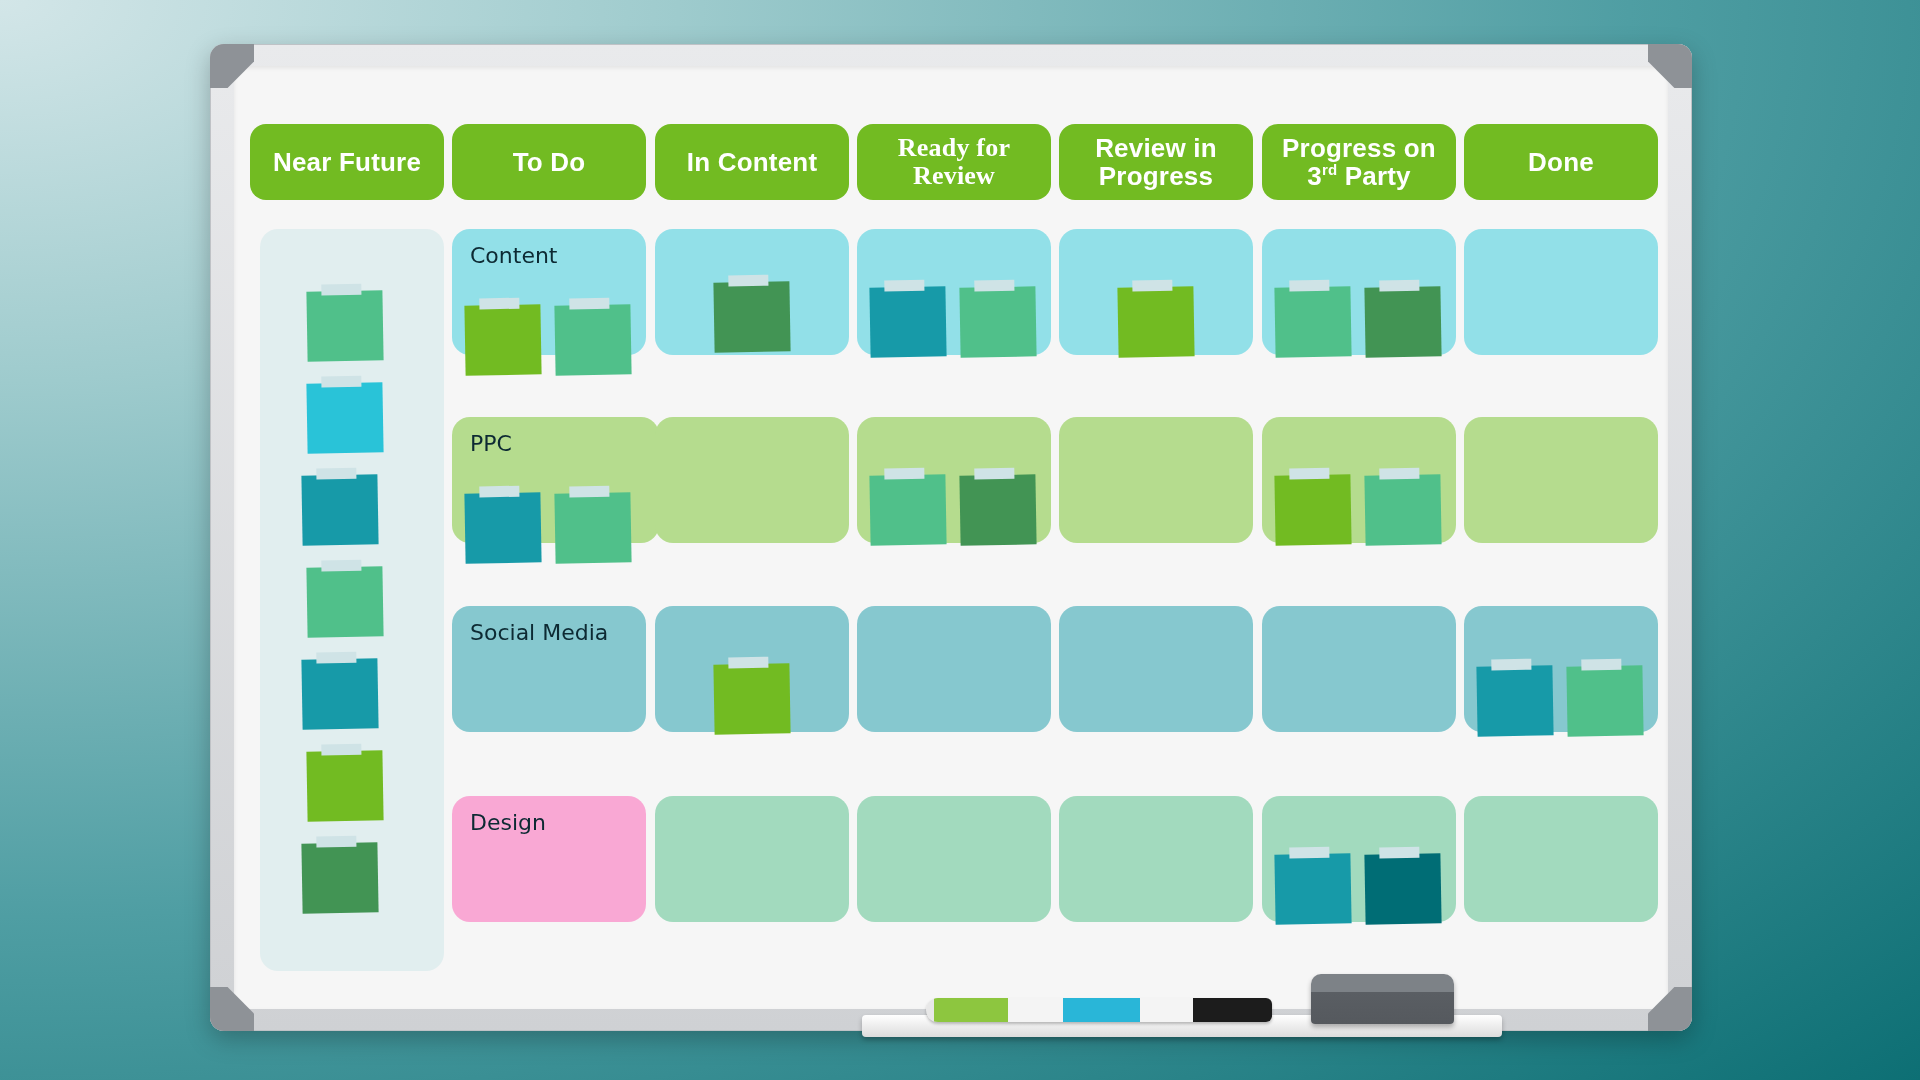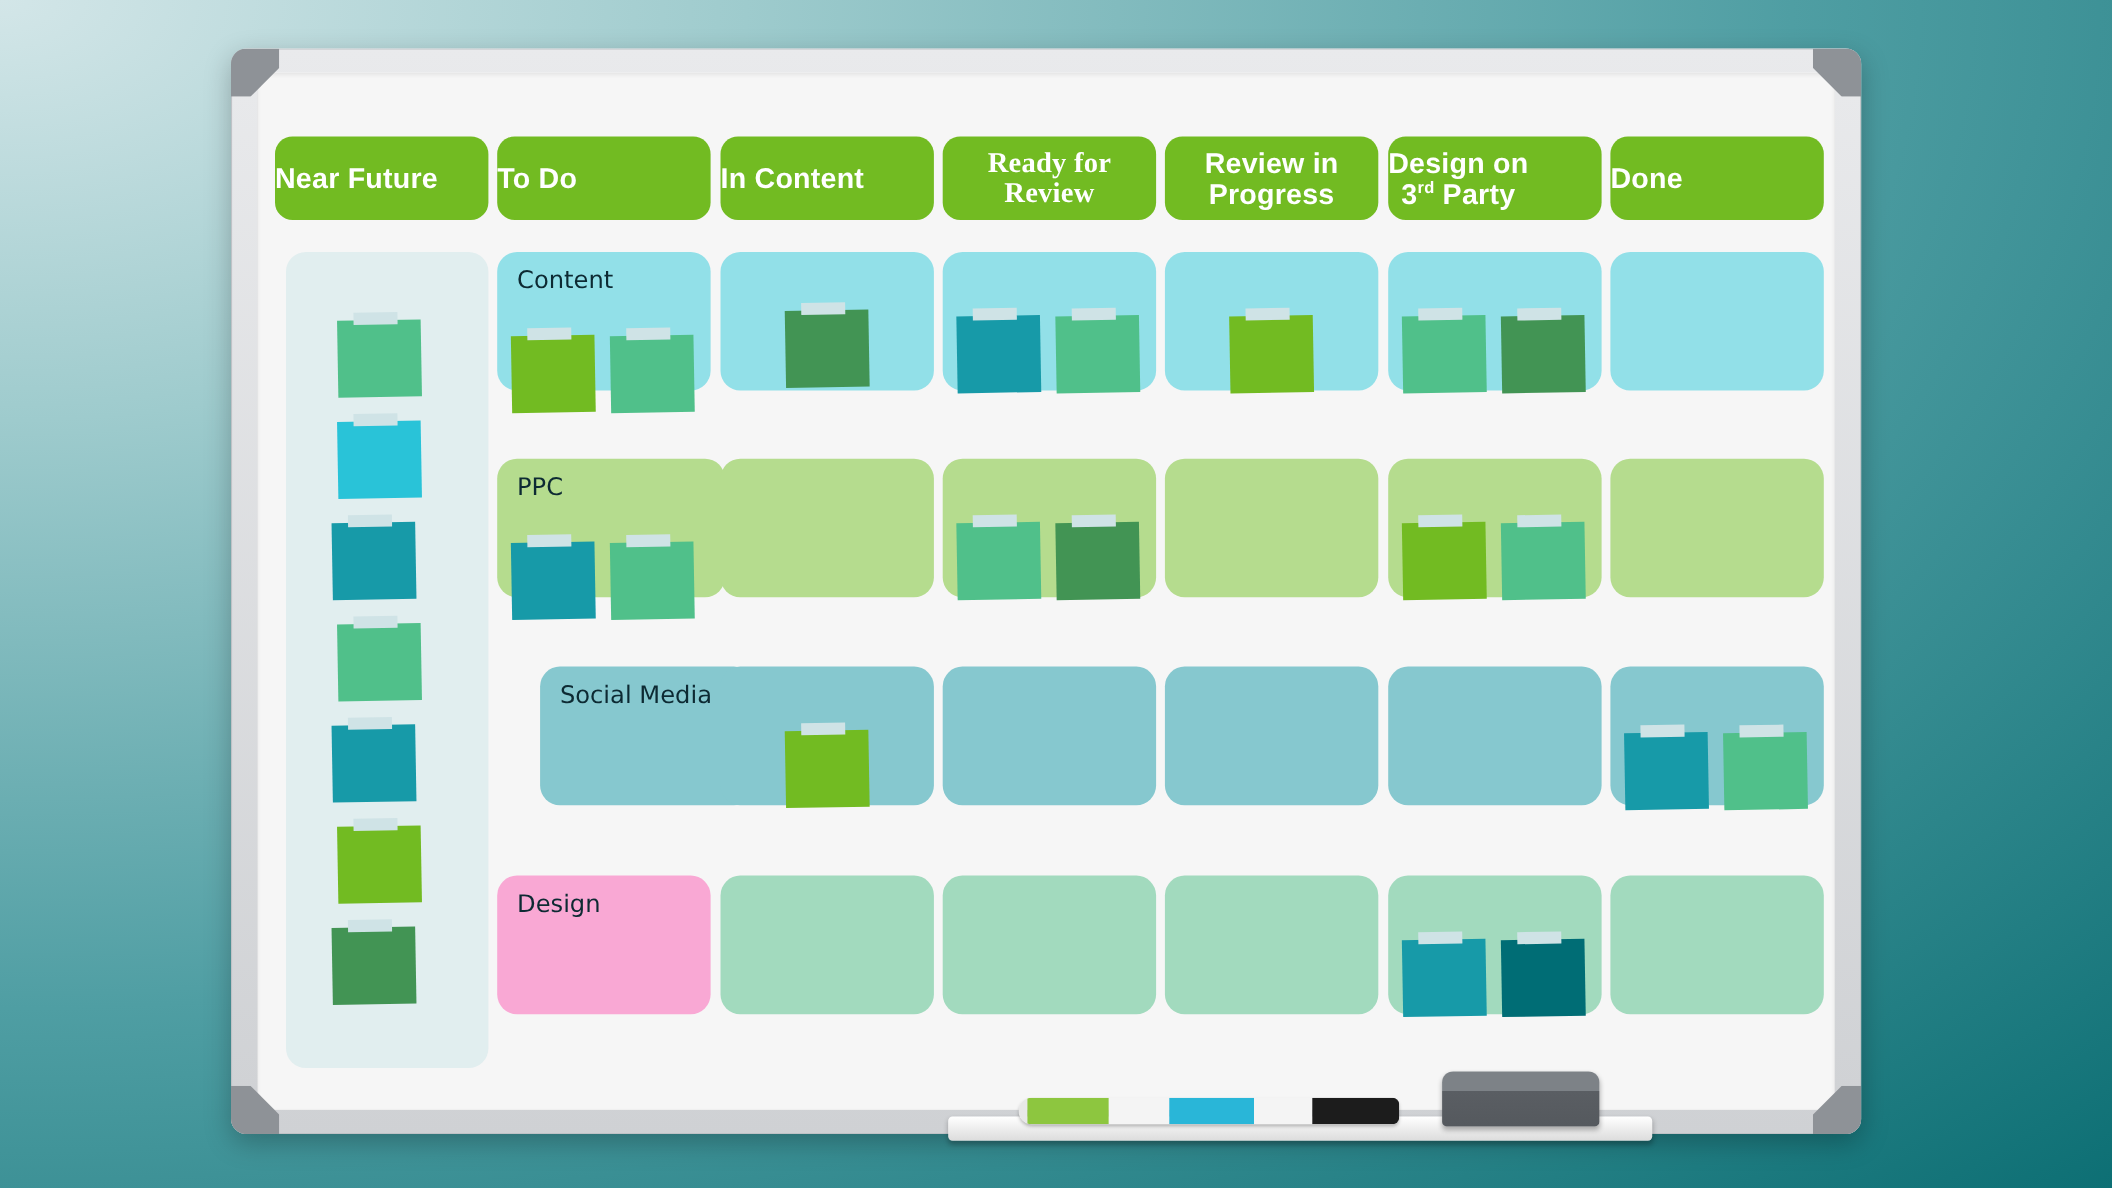--- a/index.html
+++ b/index.html
@@ -25,21 +25,21 @@
   .corner.tl { left:210px; top:44px; border-top-left-radius:14px; clip-path:polygon(0 0,100% 0,100% 40%,40% 100%,0 100%); }
   .corner.tr { left:1648px; top:44px; border-top-right-radius:14px; clip-path:polygon(0 0,100% 0,100% 100%,60% 100%,0 40%); }
   .corner.bl { left:210px; top:987px; border-bottom-left-radius:14px; clip-path:polygon(0 0,40% 0,100% 60%,100% 100%,0 100%); }
   .corner.br { left:1648px; top:987px; border-bottom-right-radius:14px; clip-path:polygon(60% 0,100% 0,100% 100%,0 100%,0 60%); }
 
   .col-header {
     position:absolute; top:124px; width:194px; height:76px;
     background:#72bb22; border-radius:16px;
     color:#fff; font-family:"Liberation Sans", sans-serif; font-weight:bold;
     font-size:26px; line-height:28px;
-    display:flex; align-items:center; text-align:center;
+    display:flex; align-items:center; justify-content:center; text-align:center;
     letter-spacing:0.2px;
   }
   .col-header sup { font-size:15px; line-height:0; }
 
   .backlog {
     position:absolute; left:260px; top:229px; width:184px; height:742px;
     background:#e1eeef; border-radius:18px;
   }
   .cell {
     position:absolute; width:194px; height:126px; border-radius:18px;
@@ -93,21 +93,21 @@
     <span>In Content</span>
   </div>
 <div class="col-header" style="left:857px; padding:0 28px; box-sizing:border-box;font-family:Liberation Serif, serif;">
     <span>Ready for Review</span>
   </div>
 <div class="col-header" style="left:1059px; padding:0 26px; box-sizing:border-box;">
     <span>Review in Progress</span>
   </div>
 <div class="col-header" style="left:1262px">
   <span>
-    <span>Design on</span><br>
+    <span>Progress on</span><br>
     <span>3</span><sup>rd</sup><span> Party</span>
   </span>
 </div>
 <div class="col-header" style="left:1464px">
     <span>Done</span>
   </div>
 
 <div class="backlog"></div>
 
 <div id="cells">
@@ -168,21 +168,21 @@
     <div class="cell" style="left: 1059px; top: 417px; background: rgb(181, 220, 142);"></div>
     <div class="cell" style="left: 1262px; top: 417px; background: rgb(181, 220, 142);">
       <div class="note" style="left: 13px; top: 58px; background: rgb(114, 187, 34); transform: rotate(-1deg);">
         <div class="tape"></div>
       </div>
       <div class="note" style="left: 103px; top: 58px; background: rgb(80, 192, 138); transform: rotate(-1deg);">
         <div class="tape"></div>
       </div>
     </div>
     <div class="cell" style="left: 1464px; top: 417px; background: rgb(181, 220, 142);"></div>
-    <div class="cell" style="left: 452px; top: 606px; background: rgb(134, 200, 207); margin-left: 39px;">
+    <div class="cell" style="left: 452px; top: 606px; background: rgb(134, 200, 207);">
       <div class="lane-label">Social Media</div>
     </div>
     <div class="cell" style="left: 655px; top: 606px; background: rgb(134, 200, 207);">
       <div class="note" style="left: 59px; top: 58px; background: rgb(114, 187, 34); transform: rotate(-1deg);">
         <div class="tape"></div>
       </div>
     </div>
     <div class="cell" style="left: 857px; top: 606px; background: rgb(134, 200, 207);"></div>
     <div class="cell" style="left: 1059px; top: 606px; background: rgb(134, 200, 207);"></div>
     <div class="cell" style="left: 1262px; top: 606px; background: rgb(134, 200, 207);"></div>

